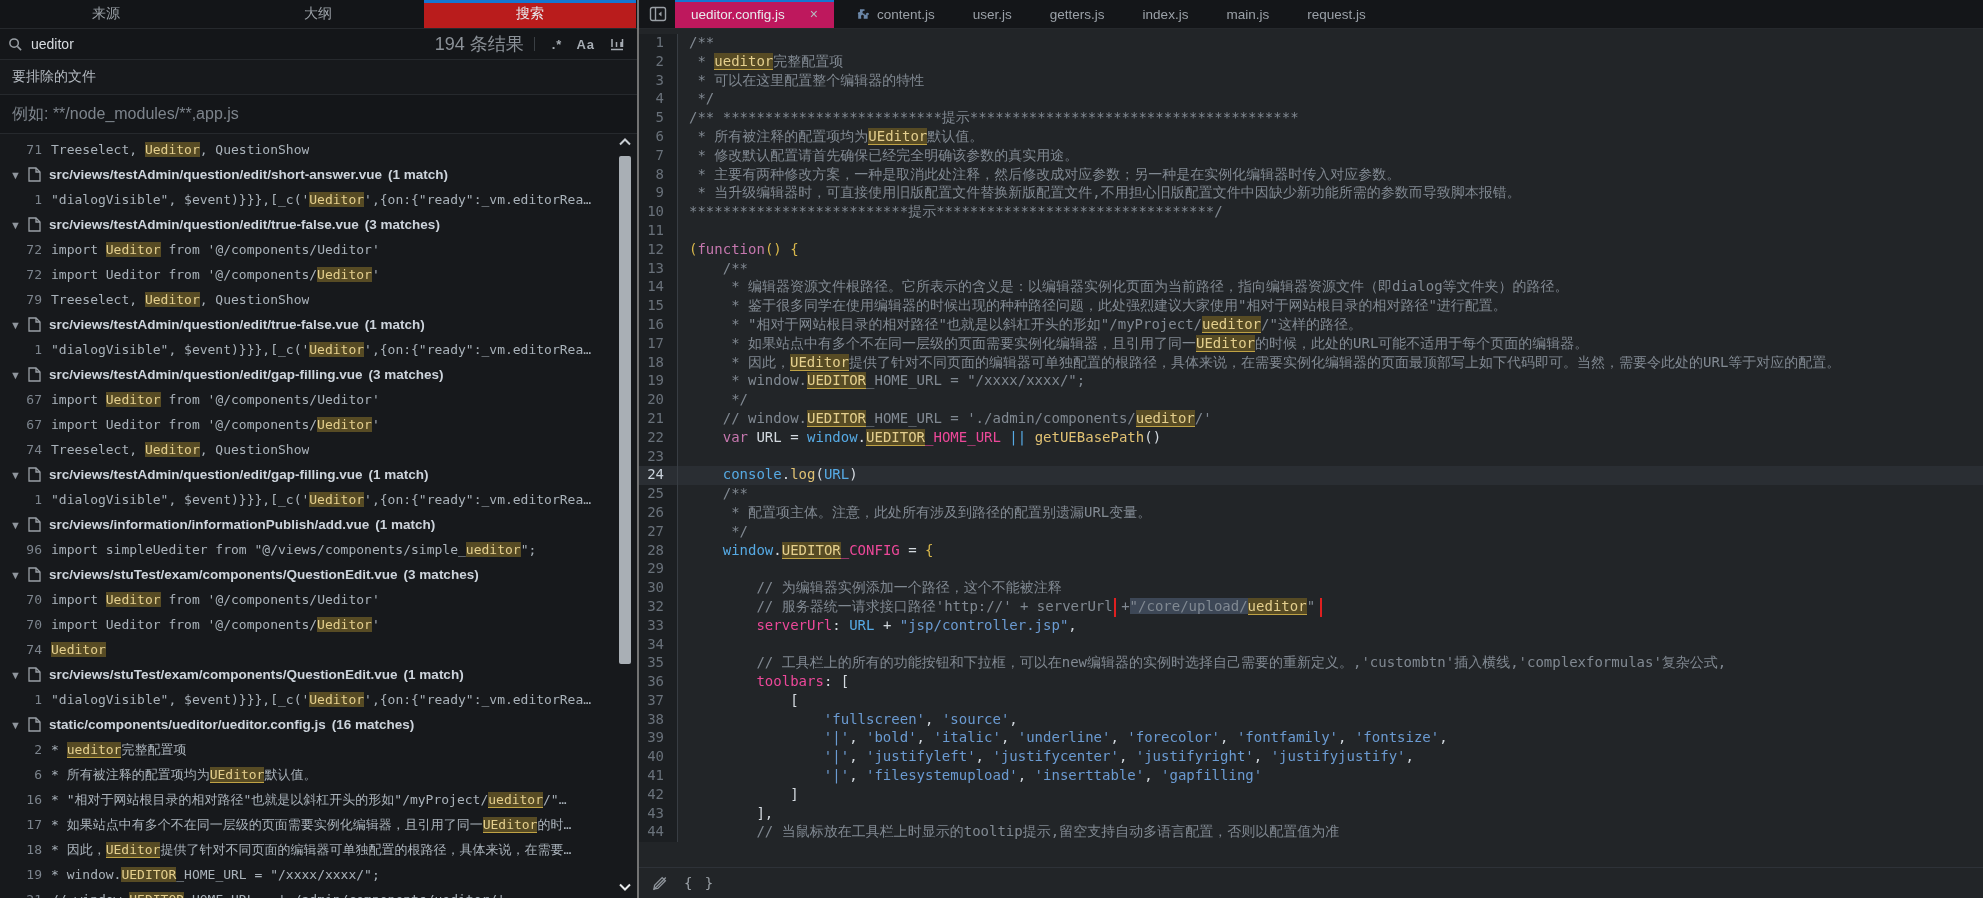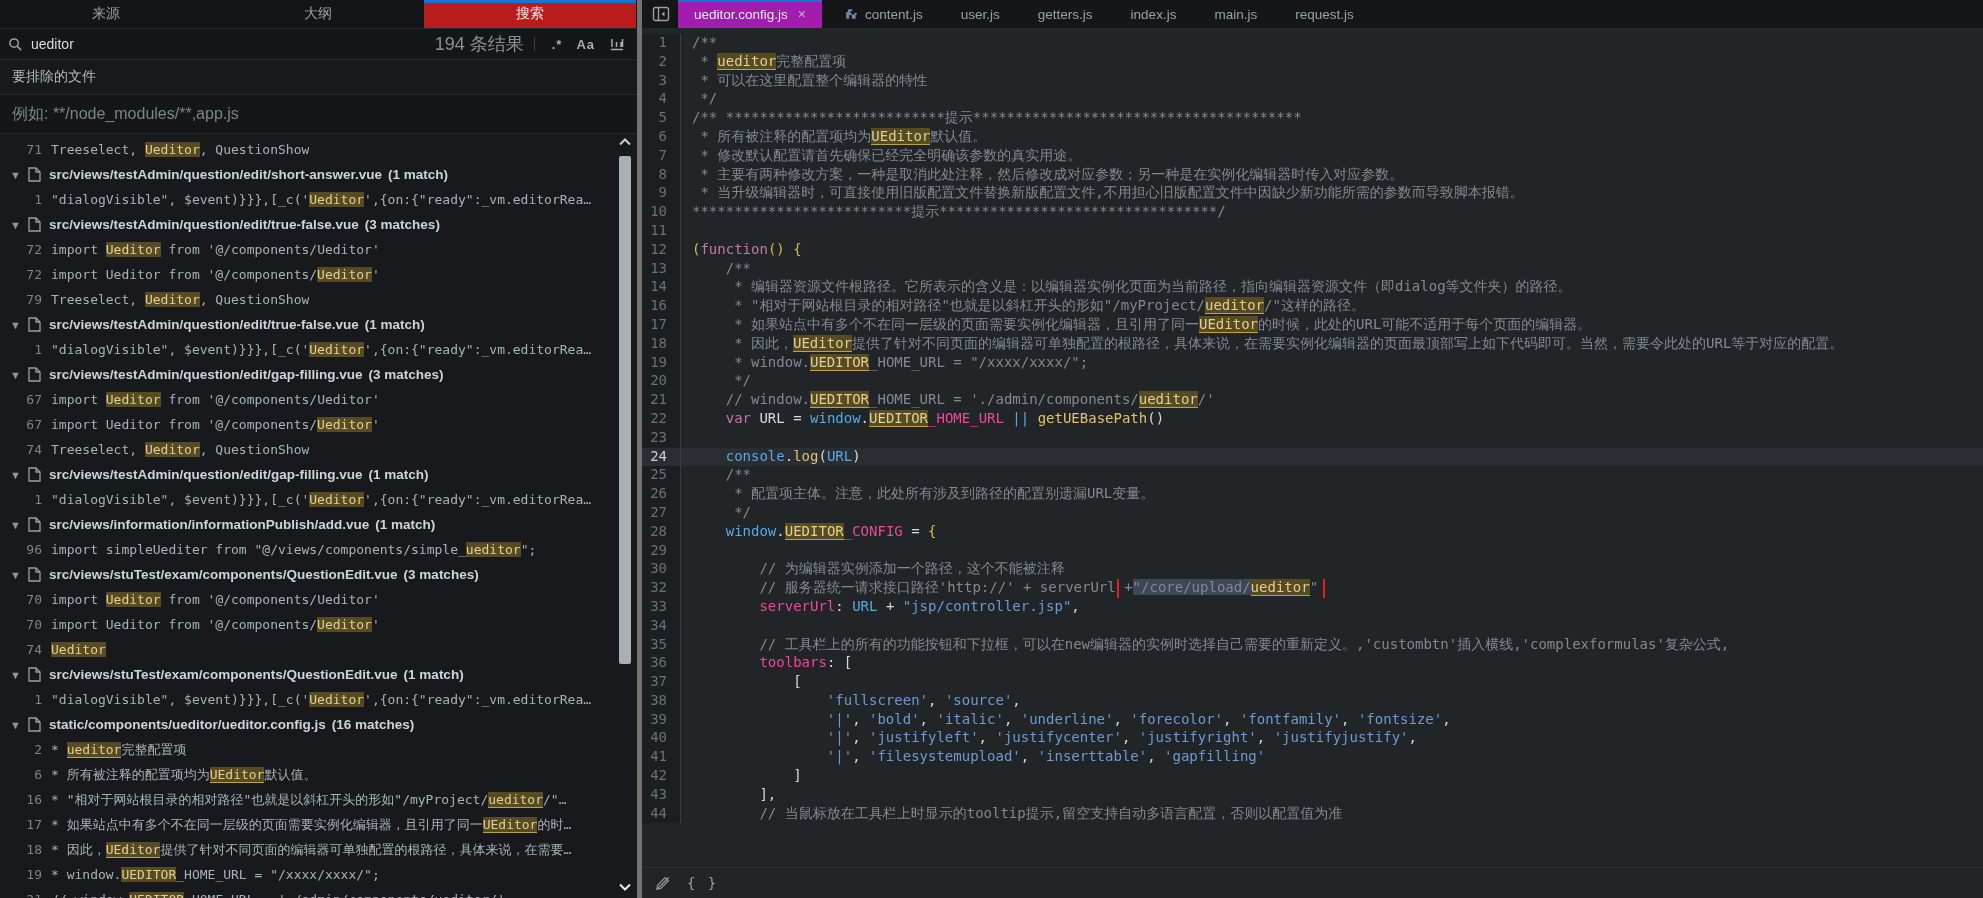--- a/index.html
+++ b/index.html
@@ -1,20 +1,20 @@
 <!DOCTYPE html>
 <html><head>
 <meta charset="utf-8">
 <style>
   html,body{margin:0;padding:0;background:#121416;overflow:hidden;}
   body{width:1983px;height:898px;font-family:"Liberation Sans",sans-serif;-webkit-font-smoothing:antialiased;}
   .app{display:flex;width:1983px;height:898px;}
 
   
-  .sidebar{width:637px;min-width:637px;height:898px;background:#17191c;border-right:5px solid #737373;display:flex;flex-direction:column;position:relative;}
+  .sidebar{width:637px;min-width:637px;height:898px;background:#17191c;border-right:2px solid #737373;display:flex;flex-direction:column;position:relative;}
   .side-tabs{display:flex;height:28px;background:#131518;border-bottom:1px solid #26292d;}
   .side-tab{width:212px;display:flex;align-items:center;justify-content:center;color:#9aa0a6;font-size:14px;cursor:pointer;position:relative;}
   .side-tab.active{color:#e8ebee;background:#b91c1c;}
   .side-tab.active::before{content:"";position:absolute;top:0;left:0;right:0;height:3px;background:#1576d2;}
 
   .search-row{height:30px;display:flex;align-items:center;background:#141619;border-bottom:1px solid #26292d;padding:0 10px 0 8px;}
   .search-row .query{color:#d8dce0;font-size:14px;margin-left:8px;flex:0 0 auto;}
   .search-row .count{margin-left:auto;color:#8b9198;font-size:18px;}
   .vdiv{width:1px;height:14px;background:#3a3f44;margin:0 10px;}
   .tog{color:#a7adb4;font-size:13px;font-weight:bold;margin:0 7px;letter-spacing:1px;}
@@ -42,21 +42,21 @@
   .sarrow{height:22px;display:flex;align-items:center;justify-content:center;width:100%;flex:0 0 auto;}
   .sthumb{width:12px;background:#a9afb5;border-radius:2px;height:508px;margin-top:3px;flex:0 0 auto;}
   .strack{flex:1;}
 
   
   .editor{flex:1;display:flex;flex-direction:column;background:#222528;min-width:0;}
   .tab-bar{height:28px;background:#141619;border-bottom:1px solid #26292d;display:flex;align-items:stretch;}
   .panel-icon-wrap{display:flex;align-items:center;padding:0 8px 0 10px;}
   .ed-tabs{display:flex;align-items:stretch;}
   .ed-tab{display:flex;align-items:center;padding:0 16px;color:#9ba1a8;font-size:13.5px;position:relative;cursor:pointer;}
-  .ed-tab.active{background:#a21caf;color:#e9ebee;}
+  .ed-tab.active{background:#be185d;color:#e9ebee;gap:15px;}
   .ed-tab.active::before{content:"";position:absolute;top:0;left:0;right:0;height:2px;background:#1576d2;}
   .ed-tab .close{margin-left:10px;color:#b6bcc2;font-size:14px;}
   .ed-tab .ticon{margin-right:7px;display:flex;}
   .ed-tab+.ed-tab{margin-left:6px;}
 
   .code-wrap{flex:1;overflow:hidden;padding-top:5px;}
   .crow{display:flex;height:18.8px;line-height:18.8px;font:14px "DejaVu Sans Mono",monospace;}
   .crow.cur{background:#2a2e33;}
   .crow .lnum{width:38px;flex:0 0 auto;text-align:right;padding-right:13px;color:#69717a;background:#1c1f22;box-sizing:border-box;}
   .crow.cur .lnum{color:#c8d1da;background:#2a2e33;}
@@ -437,20 +437,24 @@
         </div>
         <div class="crow">
           <span class="lnum">13</span>
           <span class="lc"><span class="cm">    /**</span></span>
         </div>
         <div class="crow">
           <span class="lnum">14</span>
           <span class="lc"><span class="cm">     * 编辑器资源文件根路径。它所表示的含义是：以编辑器实例化页面为当前路径，指向编辑器资源文件（即dialog等文件夹）的路径。</span></span>
         </div>
         <div class="crow">
+          <span class="lnum">15</span>
+          <span class="lc"><span class="cm">     * 鉴于很多同学在使用编辑器的时候出现的种种路径问题，此处强烈建议大家使用"相对于网站根目录的相对路径"进行配置。</span></span>
+        </div>
+        <div class="crow">
           <span class="lnum">16</span>
           <span class="lc"><span class="cm">     * "相对于网站根目录的相对路径"也就是以斜杠开头的形如"/myProject/</span><span class="hl">ueditor</span><span class="cm">/"这样的路径。</span></span>
         </div>
         <div class="crow">
           <span class="lnum">17</span>
           <span class="lc"><span class="cm">     * 如果站点中有多个不在同一层级的页面需要实例化编辑器，且引用了同一</span><span class="hl">UEditor</span><span class="cm">的时候，此处的URL可能不适用于每个页面的编辑器。</span></span>
         </div>
         <div class="crow">
           <span class="lnum">18</span>
           <span class="lc"><span class="cm">     * 因此，</span><span class="hl">UEditor</span><span class="cm">提供了针对不同页面的编辑器可单独配置的根路径，具体来说，在需要实例化编辑器的页面最顶部写上如下代码即可。当然，需要令此处的URL等于对应的配置。</span></span>

